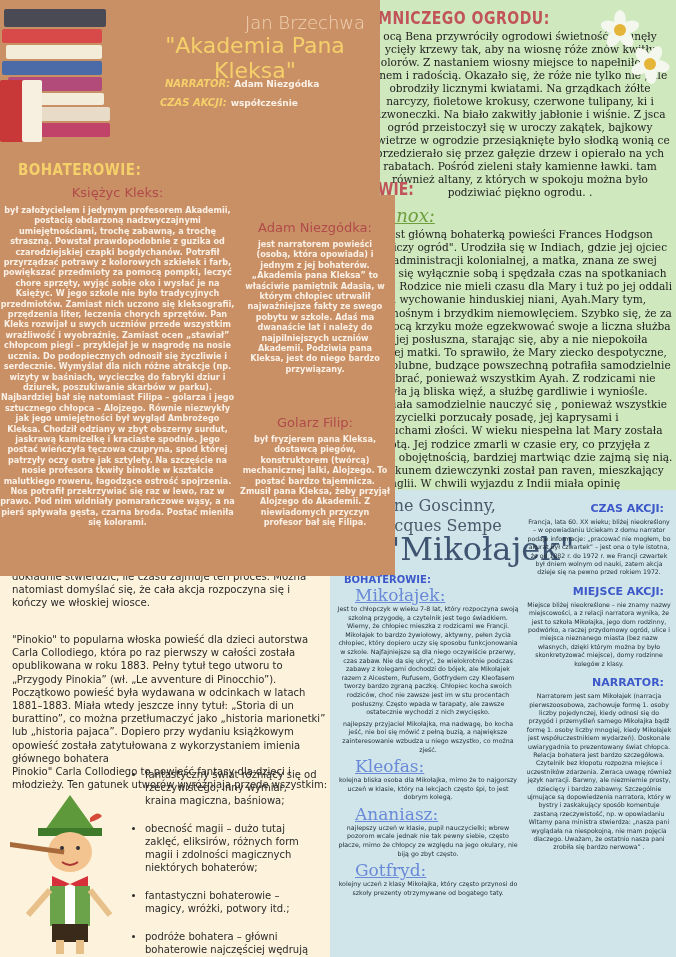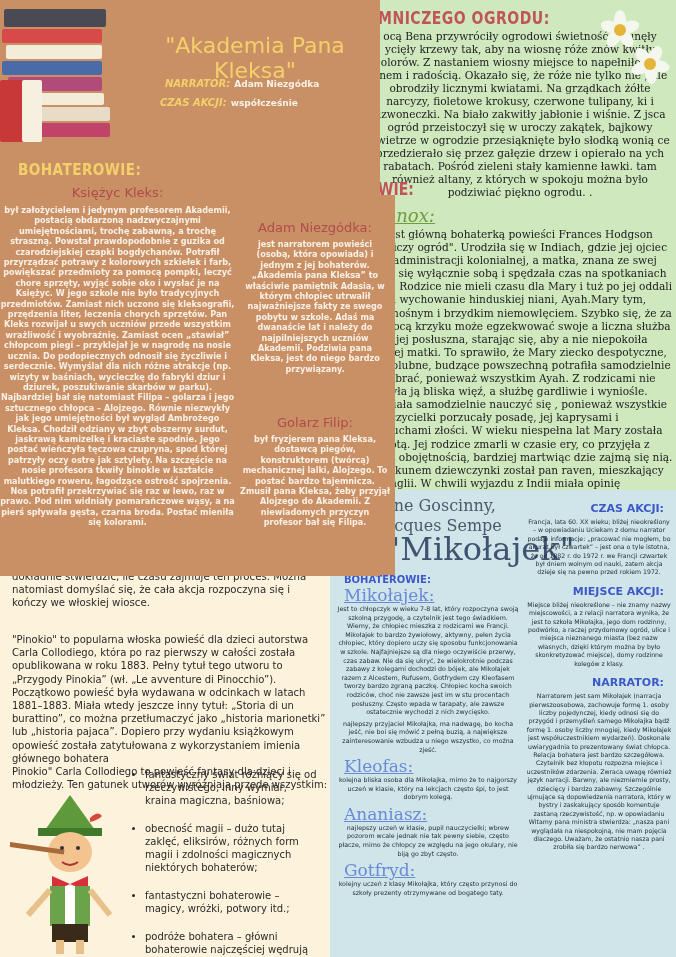--- a/index.html
+++ b/index.html
@@ -15,21 +15,21 @@
   .flower { position: absolute; width: 40px; height: 40px; }
   .flower .petal { position: absolute; left: 14px; top: 0; width: 12px; height: 20px; background: #f4f7ee; border-radius: 50%; transform-origin: 6px 20px; }
   .flower .core { position: absolute; left: 14px; top: 14px; width: 12px; height: 12px; border-radius: 50%; background: #e5b53a; }
 
   
   .blue { position: absolute; left: 330px; top: 490px; width: 346px; height: 467px; background: #cfe5ea; overflow: hidden; }
   .blue .authors { position: absolute; left: 10px; top: 6px; width: 200px; font-family: "DejaVu Serif", serif; font-size: 16px; line-height: 20px; color: #4a5a6a; text-align: center; }
   .blue .title { position: absolute; left: 20px; top: 40px; font-family: "DejaVu Serif", serif; font-size: 32px; color: #3f5470; }
   .blue .boh { position: absolute; left: 14px; top: 84px; font-family: "DejaVu Sans", sans-serif; font-weight: 900; font-size: 10px; color: #3d58c8; }
   .blue .col { position: absolute; left: 6px; top: 96px; width: 184px; }
-  .blue .cname { font-family: "DejaVu Serif", serif; font-size: 17px; color: #6a8ad8; text-decoration: underline; margin-left: 8px; line-height: 19px; }
+  .blue .cname { font-family: "DejaVu Serif", serif; font-size: 17px; color: #6a8ad8; text-decoration: underline; margin-left: 19px; line-height: 19px; }
   .blue .ctext { font-family: "DejaVu Sans", sans-serif; font-size: 6.3px; line-height: 8.6px; color: #1f2a30; text-align: center; margin-bottom: 3px; }
   .blue .right { position: absolute; left: 196px; top: 8px; width: 146px; text-align: center; }
   .blue .rh { font-family: "DejaVu Sans", sans-serif; font-weight: 900; font-size: 11px; color: #3d58c8; text-align: right; padding-right: 8px; margin: 4px 0 3px; }
   .blue .rtext { font-family: "DejaVu Sans", sans-serif; font-size: 6.2px; line-height: 8.4px; color: #1f2a30; margin-bottom: 8px; }
 
   
   .cream { position: absolute; left: 0; top: 570px; width: 330px; height: 387px; background: #fdf3dc; overflow: hidden; }
   .cream .p0 { position: absolute; left: 12px; top: 0; width: 316px; font-family: "DejaVu Sans", sans-serif; font-size: 10.2px; line-height: 13px; color: #2a2a2a; }
   .cream .gh { position: absolute; left: 26px; top: 42px; font-family: "DejaVu Sans", sans-serif; font-size: 17px; color: #d0413f; }
   .cream .p1 { position: absolute; left: 12px; top: 63px; width: 318px; font-family: "DejaVu Sans", sans-serif; font-size: 10px; line-height: 13.2px; color: #2a2a2a; }
@@ -151,20 +151,21 @@
     <div class="book" style="left:2px;top:24px;width:100px;height:14px;background:#d84a4a;"></div>
     <div class="book" style="left:6px;top:40px;width:96px;height:14px;background:#f3ecd8;"></div>
     <div class="book" style="left:2px;top:56px;width:100px;height:14px;background:#4a6aa8;"></div>
     <div class="book" style="left:8px;top:72px;width:94px;height:14px;background:#b24a7a;"></div>
     <div class="book" style="left:6px;top:88px;width:98px;height:12px;background:#f3ecd8;"></div>
     <div class="book" style="left:40px;top:102px;width:70px;height:14px;background:#e8dcc8;"></div>
     <div class="book" style="left:40px;top:118px;width:70px;height:14px;background:#c2436a;"></div>
     <div class="book" style="left:0px;top:75px;width:36px;height:62px;background:#c83838;"></div>
     <div class="book" style="left:22px;top:75px;width:20px;height:62px;background:#f7efe0;"></div>
   </div>
+  <div class="ot author">Jan Brzechwa</div>
   <div class="ot title">"Akademia Pana Kleksa"</div>
   <div class="meta" style="left:165px;top:78px;">
     <span class="lab">NARRATOR:</span><span>Adam Niezgódka</span>
   </div>
   <div class="meta" style="left:160px;top:97px;">
     <span class="lab">CZAS AKCJI:</span><span>współcześnie</span>
   </div>
   <div class="ohdr">BOHATEROWIE:</div>
 
   <div class="cname2" style="left:0;top:185px;width:235px;">Księżyc Kleks:</div>

